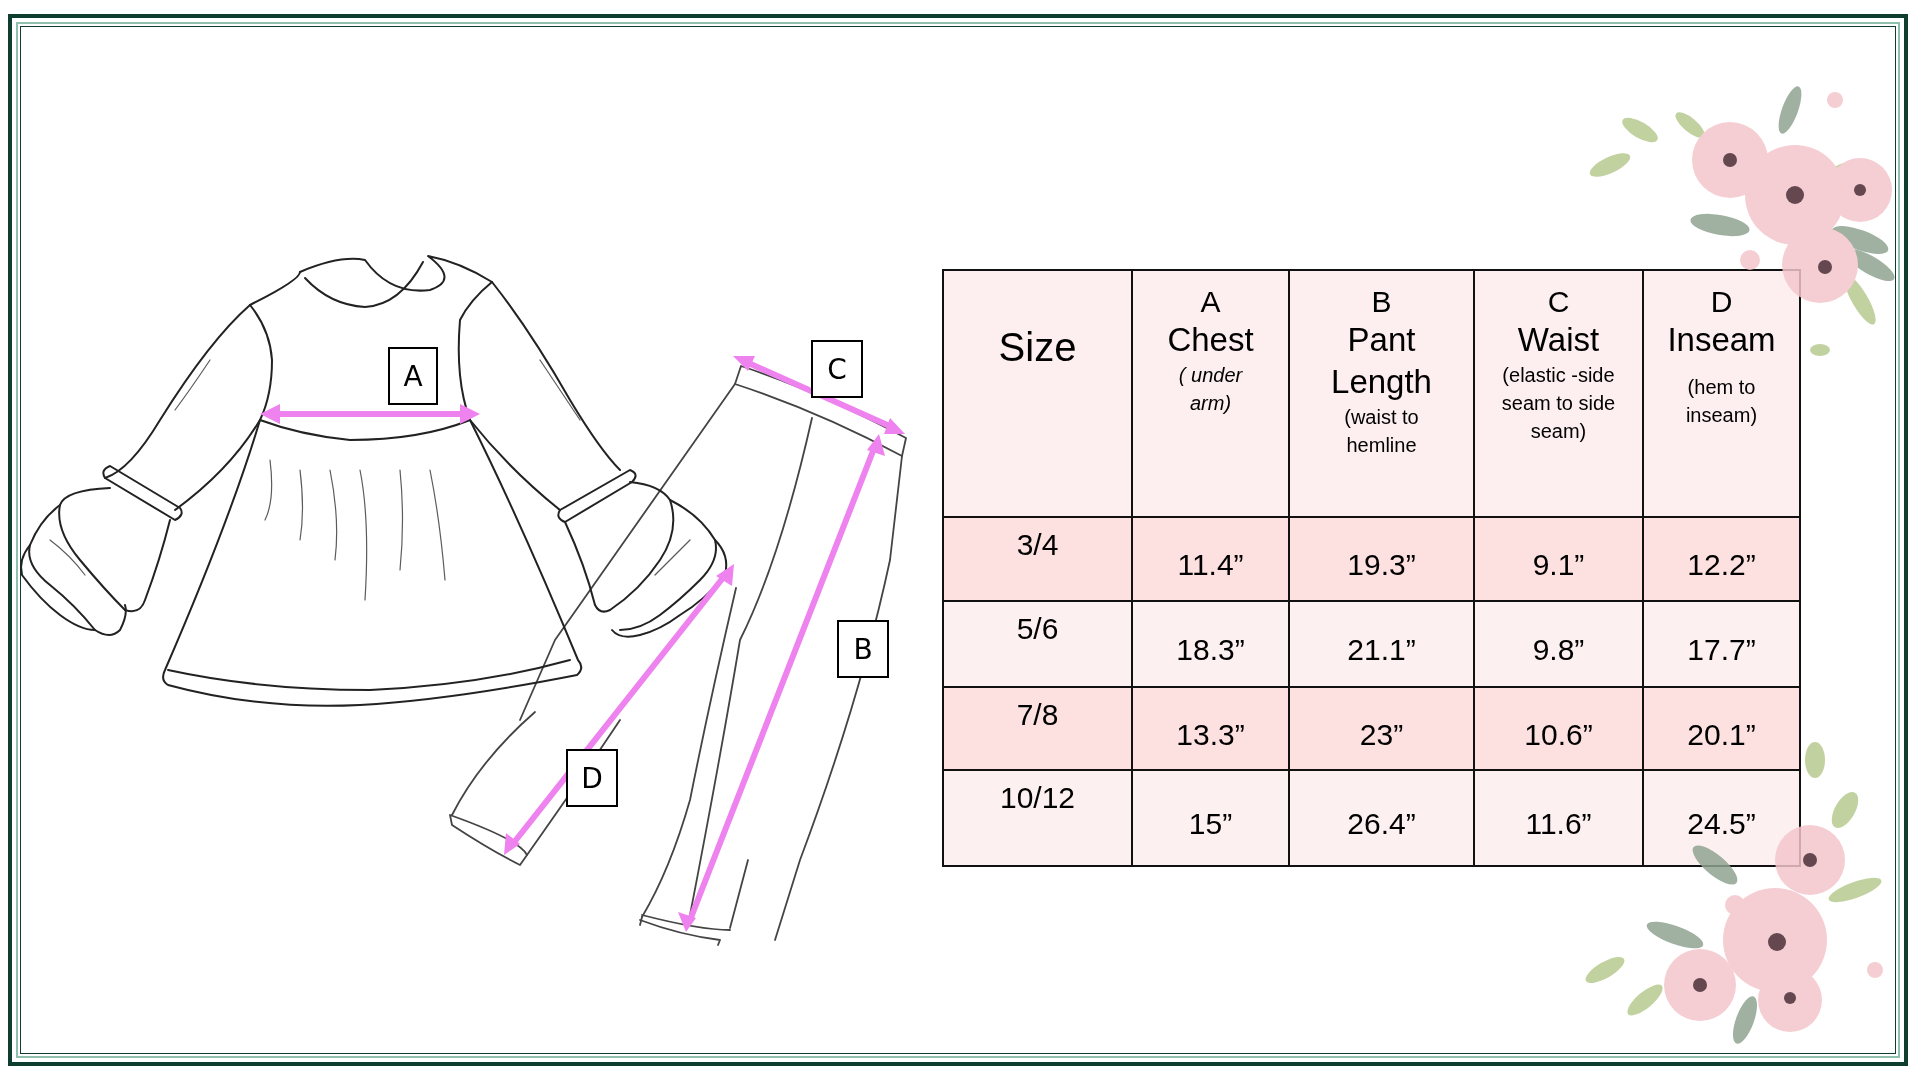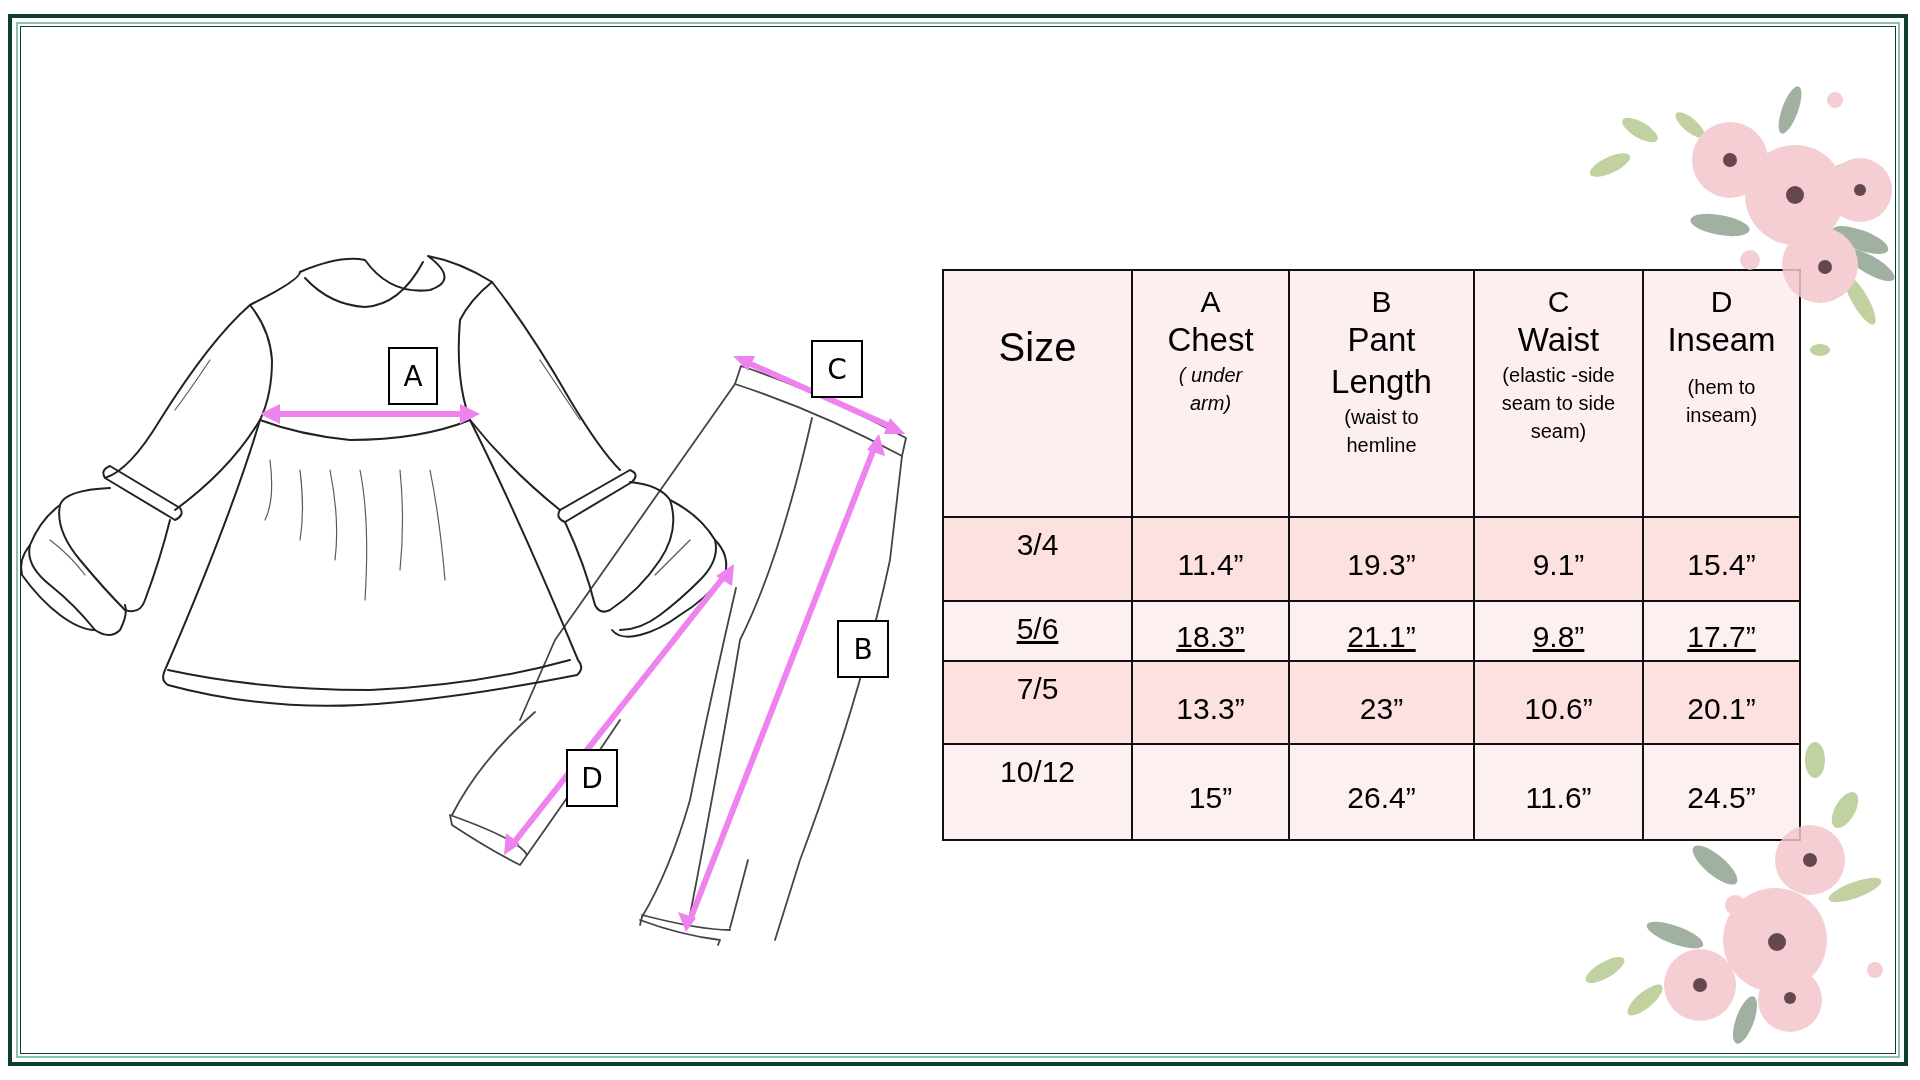--- a/index.html
+++ b/index.html
@@ -131,31 +131,31 @@
       <span class="letter">D</span>
       <span class="name">Inseam</span>
       <span class="sub" style="padding:12px 30px 0;">(hem to inseam)</span>
     </th>
   </tr>
   <tr class="dark" style="height:84px;">
     <td class="sz">3/4</td>
     <td class="val">11.4”</td>
     <td class="val">19.3”</td>
     <td class="val">9.1”</td>
-    <td class="val">15.4”</td>
-  </tr>
-  <tr class="light" style="height:60px;text-decoration:underline;">
+    <td class="val">12.2”</td>
+  </tr>
+  <tr class="light" style="height:86px;">
     <td class="sz">5/6</td>
     <td class="val">18.3”</td>
     <td class="val">21.1”</td>
     <td class="val">9.8”</td>
     <td class="val">17.7”</td>
   </tr>
   <tr class="dark" style="height:83px;">
-    <td class="sz">7/5</td>
+    <td class="sz">7/8</td>
     <td class="val">13.3”</td>
     <td class="val">23”</td>
     <td class="val">10.6”</td>
     <td class="val">20.1”</td>
   </tr>
   <tr class="light" style="height:96px;">
     <td class="sz">10/12</td>
     <td class="val">15”</td>
     <td class="val">26.4”</td>
     <td class="val">11.6”</td>

